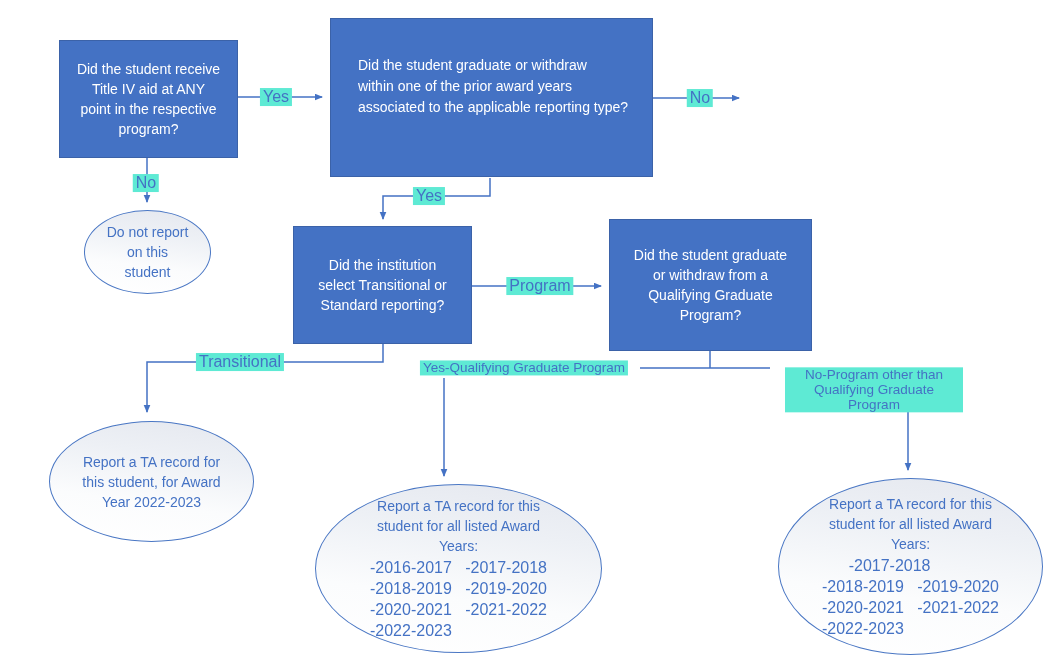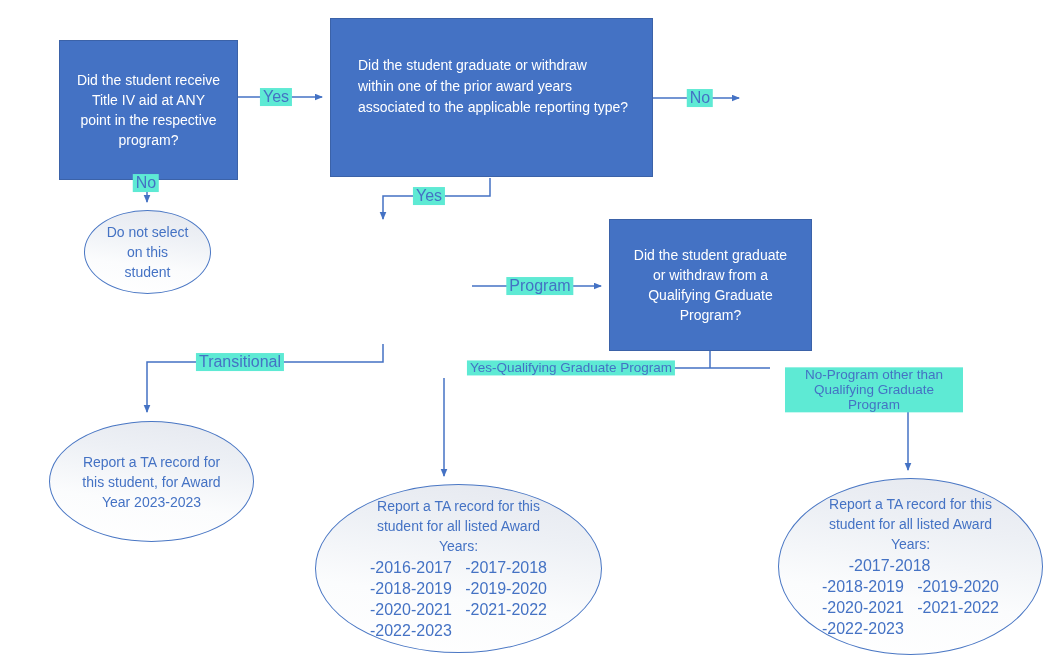--- a/index.html
+++ b/index.html
@@ -55,43 +55,46 @@
       <line x1="653" y1="98" x2="739" y2="98" marker-end="url(#arr)"></line>
       <polyline points="490,178 490,196 383,196 383,219" marker-end="url(#arr)"></polyline>
       <line x1="472" y1="286" x2="601" y2="286" marker-end="url(#arr)"></line>
       <polyline points="383,344 383,362 147,362 147,412" marker-end="url(#arr)"></polyline>
       <path d="M710,351 L710,368 M640,368 L770,368"></path>
       <line x1="444" y1="378" x2="444" y2="476" marker-end="url(#arr)"></line>
       <line x1="908" y1="399" x2="908" y2="470" marker-end="url(#arr)"></line>
     </g>
   </svg>
 
-  <div class="node" style="left:59px;top:40px;width:179px;height:140px;">Did the student receive
+  <div class="node" style="left:59px;top:40px;width:179px;height:118px;">Did the student receive
 Title IV aid at ANY
 point in the respective
 program?</div>
 
   <div class="node topleftish" style="left:330px;top:18px;width:323px;height:159px;padding-left:27px;">Did the student graduate or withdraw
 within one of the prior award years
 associated to the applicable reporting type?</div>
 
+  <div class="node" style="left:293px;top:226px;width:179px;height:118px;">Did the institution
+select Transitional or
+Standard reporting?</div>
 
   <div class="node" style="left:609px;top:219px;width:203px;height:132px;">Did the student graduate
 or withdraw from a
 Qualifying Graduate
 Program?</div>
 
 
-  <div class="ellipse" style="left:84px;top:210px;width:127px;height:84px;">Do not select
+  <div class="ellipse" style="left:84px;top:210px;width:127px;height:84px;">Do not report
 on this
 student</div>
 
   <div class="ellipse" style="left:49px;top:421px;width:205px;height:121px;">Report a TA record for
 this student, for Award
-Year 2023-2023</div>
+Year 2022-2023</div>
 
   <div class="ellipse" style="left:315px;top:484px;width:287px;height:169px;">
     <div>Report a TA record for this
 student for all listed Award
 Years:</div>
     <div class="years">-2016-2017&nbsp;&nbsp;&nbsp;-2017-2018
 -2018-2019&nbsp;&nbsp;&nbsp;-2019-2020
 -2020-2021&nbsp;&nbsp;&nbsp;-2021-2022
 -2022-2023</div>
   </div>
@@ -111,18 +114,18 @@
   <div class="lbl lbl-lg" style="left:146px;top:183px;">No</div>
 
   <div class="lbl lbl-lg" style="left:700px;top:98px;">No</div>
 
   <div class="lbl lbl-lg" style="left:429px;top:196px;">Yes</div>
 
   <div class="lbl lbl-lg" style="left:540px;top:286px;">Program</div>
 
   <div class="lbl lbl-lg" style="left:240px;top:362px;">Transitional</div>
 
-  <div class="lbl lbl-sm" style="left:524px;top:368px;margin-left:47px;">Yes-Qualifying Graduate Program</div>
+  <div class="lbl lbl-sm" style="left:524px;top:368px;">Yes-Qualifying Graduate Program</div>
 
   <div class="lbl lbl-sm" style="left:874px;top:390px;">No-Program other than
 Qualifying Graduate Program</div>
 
 </div>
 
 </body></html>

